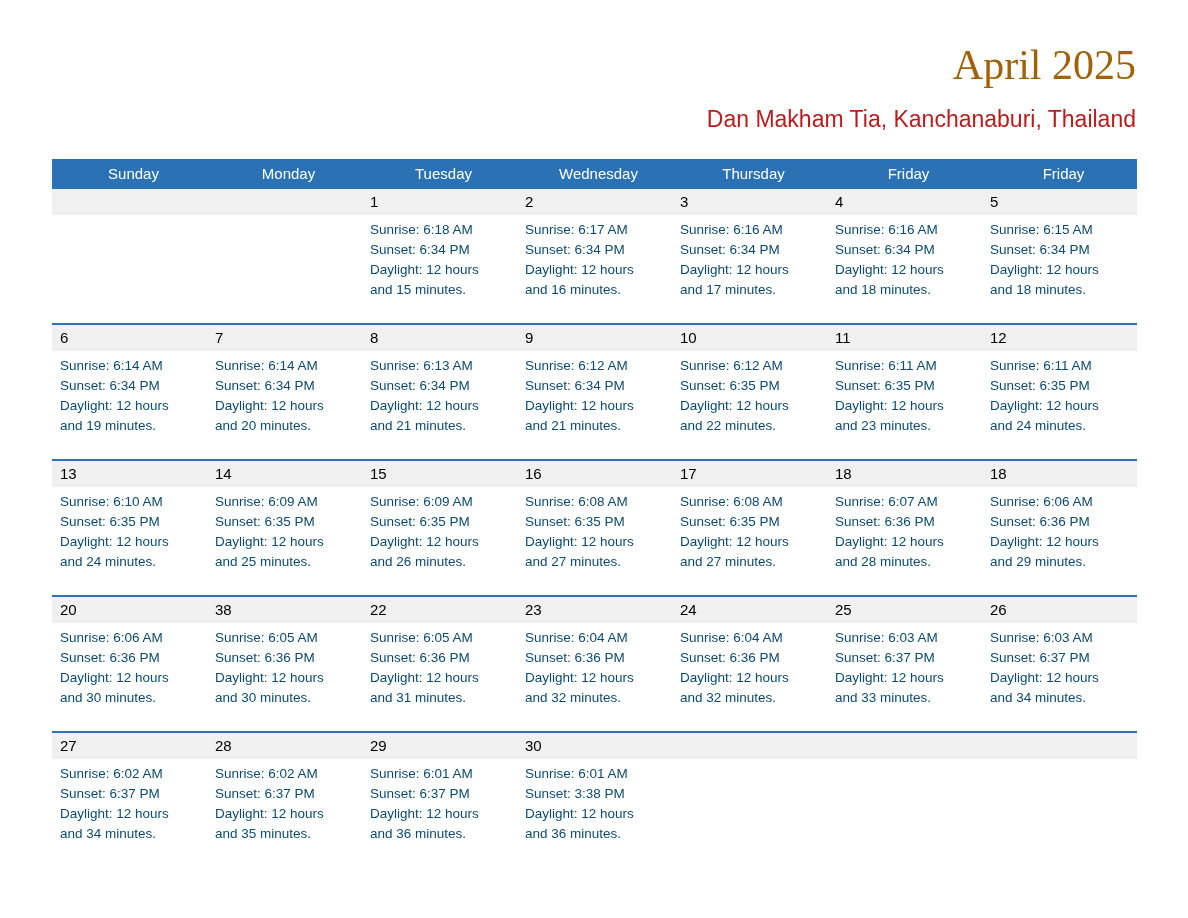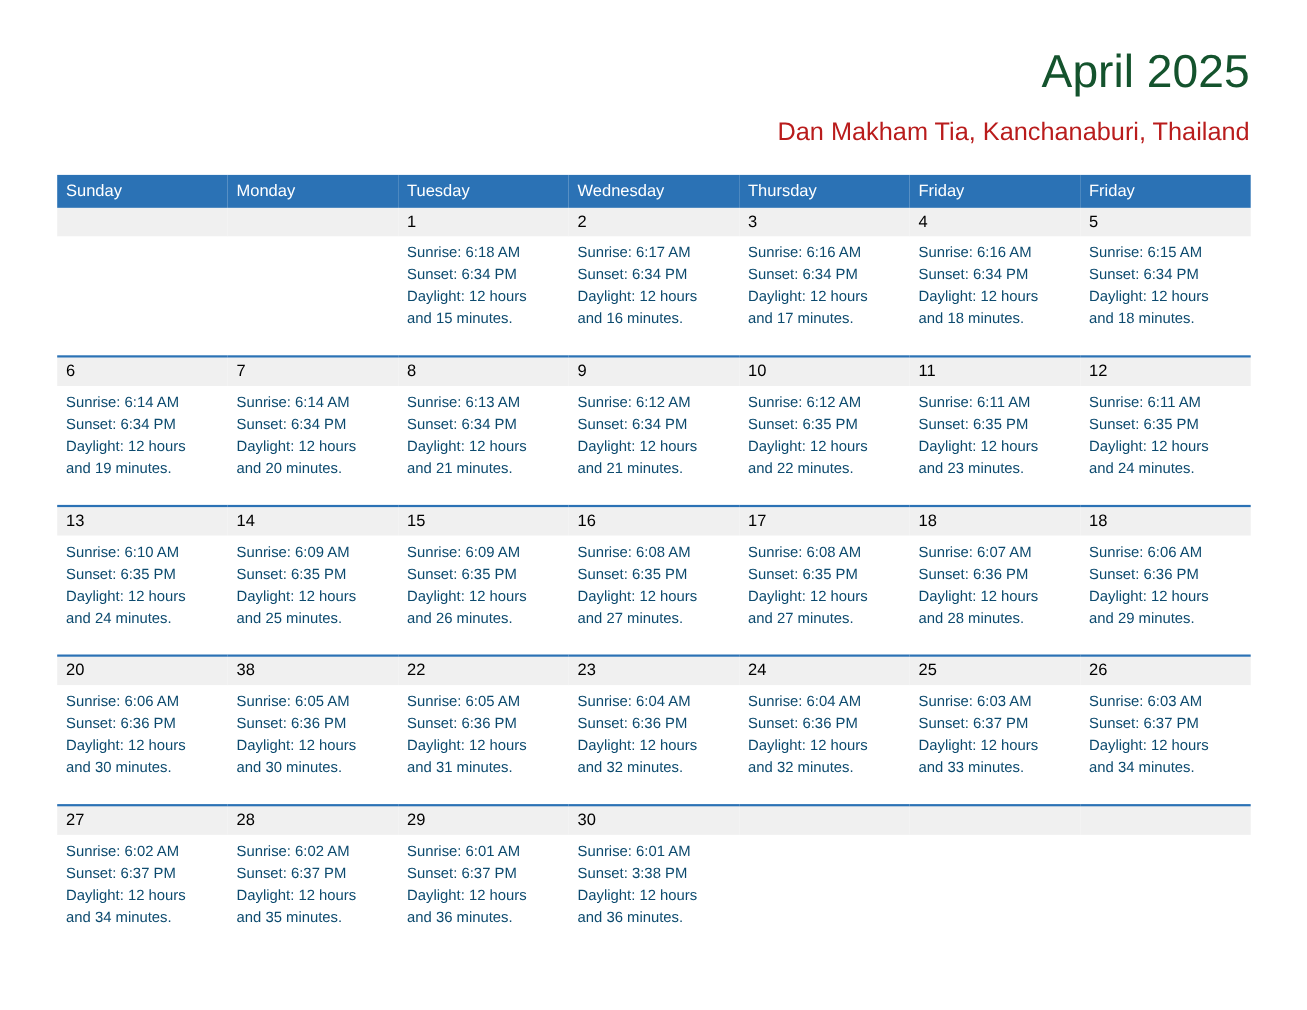--- a/index.html
+++ b/index.html
@@ -70,24 +70,25 @@
 
   .title-block {
     position: absolute;
     right: 0;
     top: 0;
     text-align: right;
   }
   .month-title {
     font-size: 42px;
     line-height: 50px;
-    color: #14532d;
+    color: #a16207;
     font-weight: normal;
     margin: 0;
     letter-spacing: 0px;
+    font-family: Liberation Serif, serif;
   }
   .location-title {
     font-size: 23px;
     line-height: 30px;
     color: #b91c1c;
     font-weight: normal;
     margin: 14px 0 0 0;
     letter-spacing: 0px;
   }
 
@@ -100,21 +101,21 @@
     border-collapse: collapse;
     table-layout: fixed;
   }
   .calendar col { width: 155px; }
 
   .calendar thead th {
     background: #2b72b5;
     color: #ffffff;
     font-weight: normal;
     font-size: 15px;
-    text-align: left;
+    text-align: center;
     padding: 6px 0 7px 8px;
     height: 17px;
     vertical-align: middle;
     letter-spacing: 0px;
   }
 
   .daynum-row td {
     background: #f0f0f0;
     font-size: 15px;
     color: #000000;

